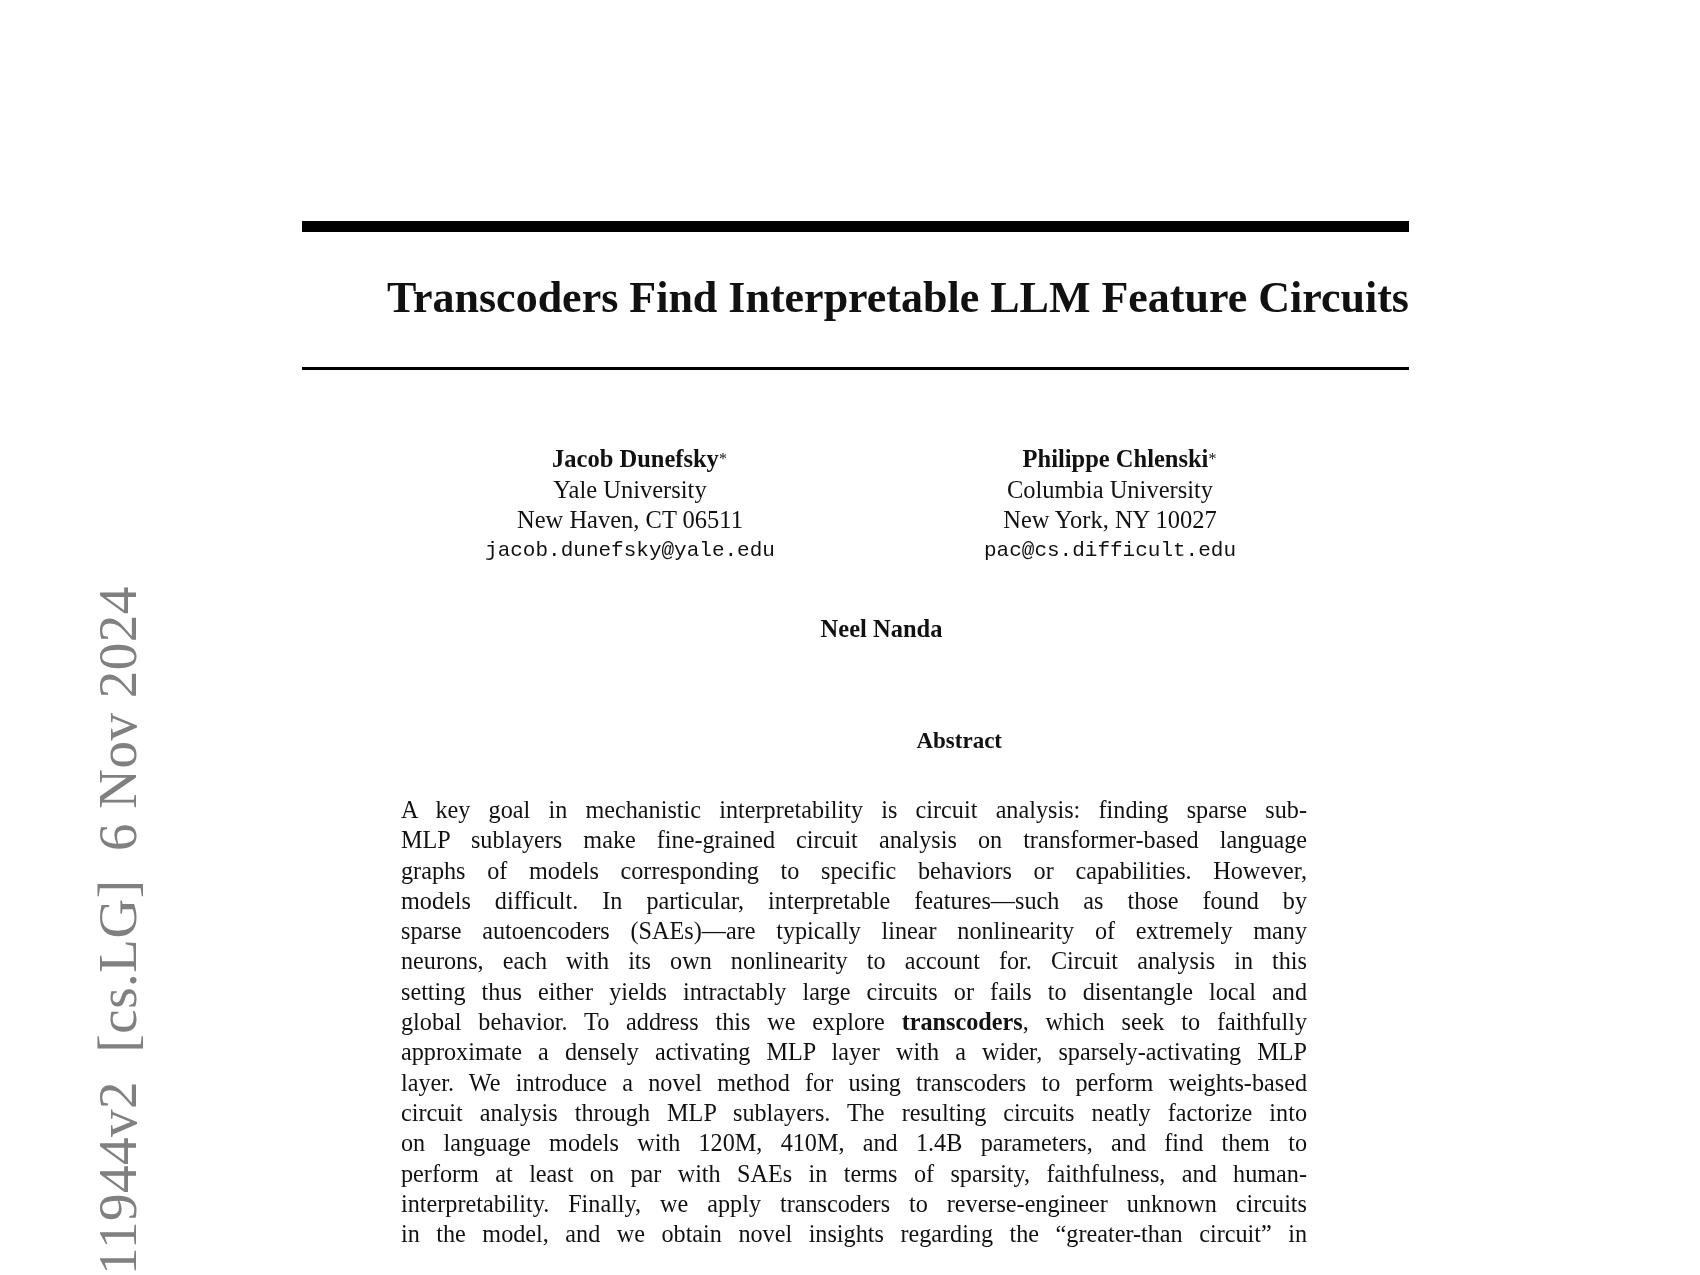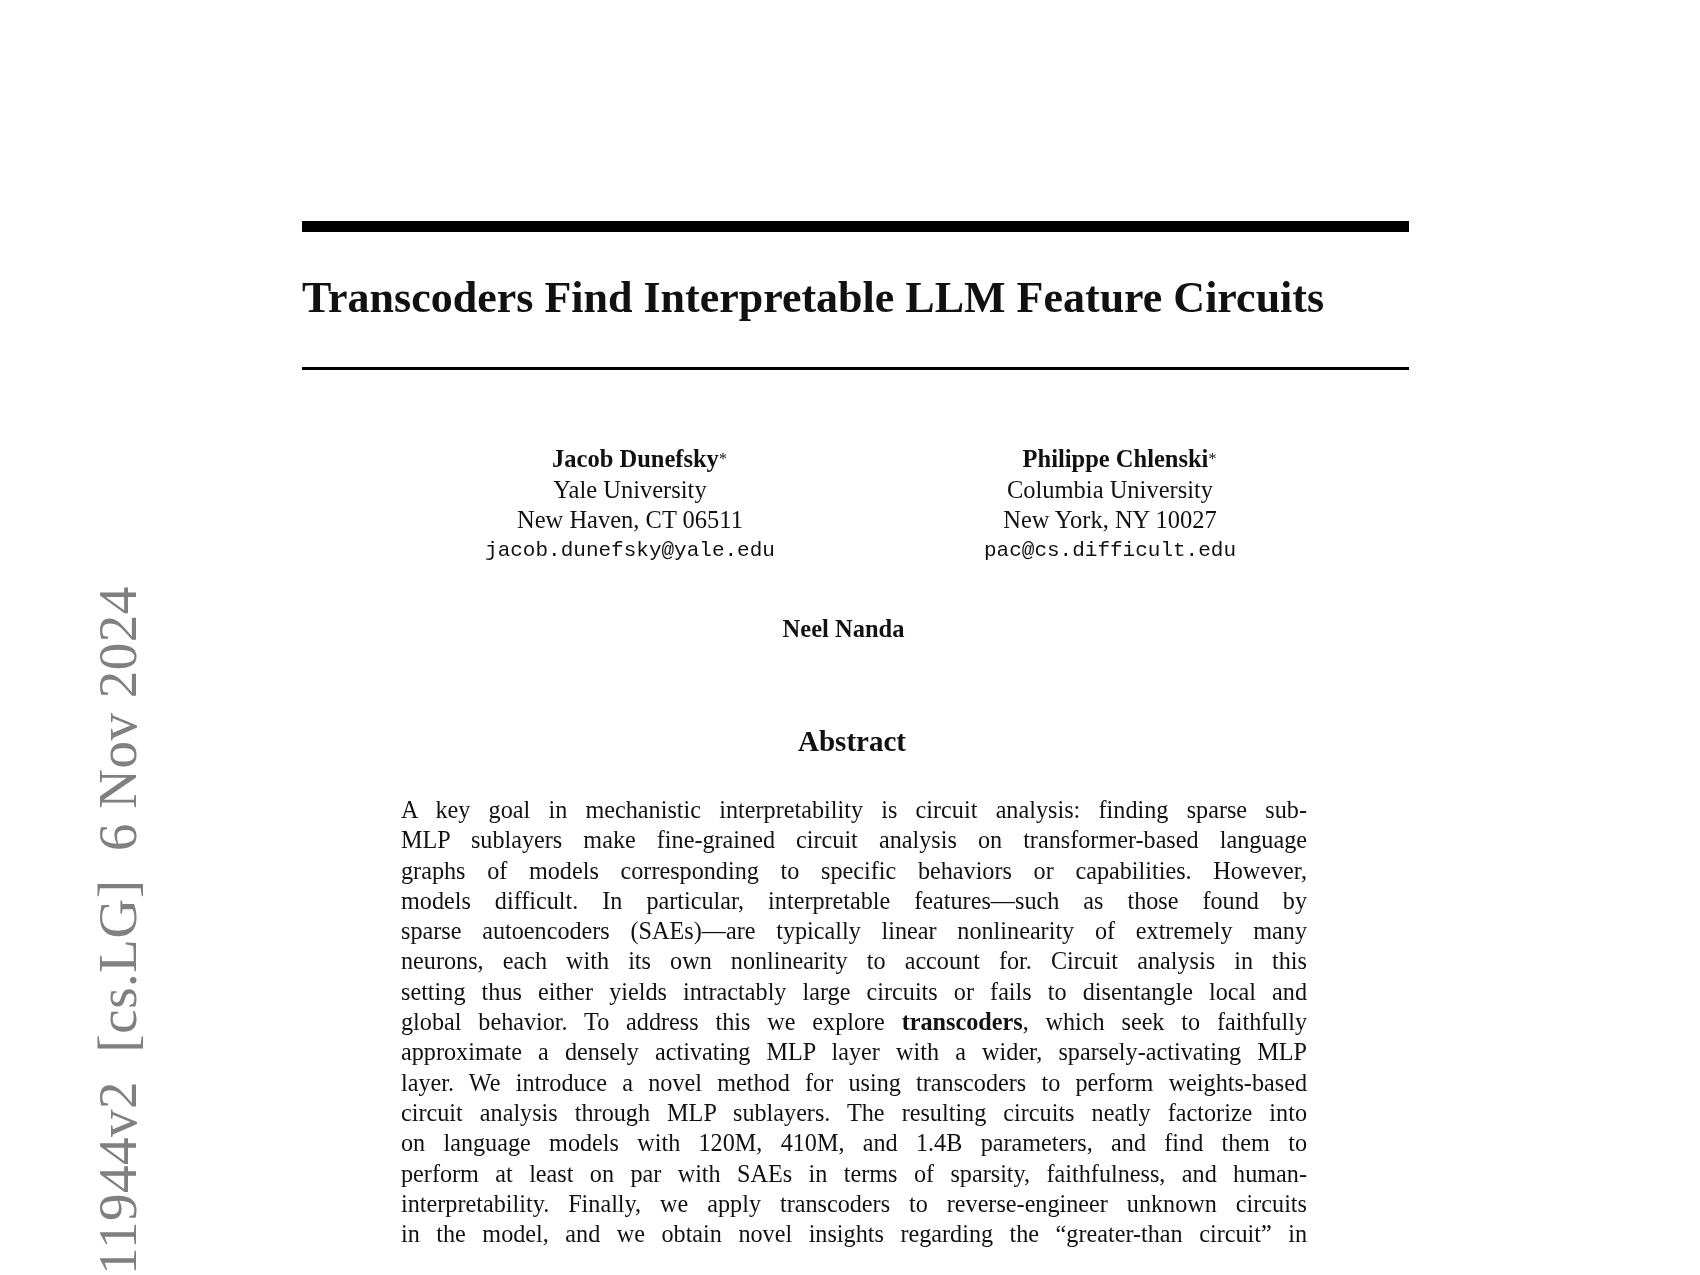--- a/index.html
+++ b/index.html
@@ -1,30 +1,30 @@
 <!DOCTYPE html>
 <html><head>
   <meta charset="utf-8">
   <style>
     html, body { margin:0; padding:0; background:#ffffff; }
     body { width:1700px; height:1275px; position:relative; overflow:hidden;
            font-family:"Liberation Serif","DejaVu Serif",serif; color:#111; }
     .rule-thick { position:absolute; left:302px; top:221px; width:1107px; height:11px; background:#000; }
-    .title { position:absolute; left:302px; width:1107px; top:270px; text-align:left;
+    .title { position:absolute; left:302px; width:1107px; top:270px; text-align:right;
              font-weight:bold; font-size:44px; line-height:56px; white-space:nowrap; }
     .rule-thin { position:absolute; left:302px; top:367px; width:1107px; height:3px; background:#000; }
     .author { position:absolute; text-align:center; font-size:24.5px; line-height:30.5px; }
     .author .name { font-weight:bold;margin-left:19px; }
     .author .star { font-weight:normal; font-size:16px; vertical-align:top; }
     .author .email { font-family:"Liberation Mono","DejaVu Sans Mono",monospace; font-size:21px; }
     .a1 { left:440px; width:380px; top:444px; }
     .a2 { left:920px; width:380px; top:444px; }
-    .a3 { left:684px; width:300px; top:614px; }
-    .abs-heading { position:absolute; left:702px; width:300px; top:723px; text-align:center;
-                   font-weight:bold; font-size:29px; line-height:36px; }
+    .a3 { left:722px; width:300px; top:614px; }
+    .abs-heading { position:absolute; left:702px; width:300px; top:723px; text-align:right;
+                   font-weight:bold; font-size:23px; line-height:36px; }
     .abstract { position:absolute; left:401px; width:906px; top:795px;
                 font-size:24.2px; line-height:30.3px; text-align:justify; }
     .abstract .ln { display:block; white-space:nowrap; text-align:justify; text-align-last:justify; height:30.3px; }
     .abstract b { font-weight:bold; }
     .sidebar { position:absolute; left:88px; top:1275px; transform-origin:0 0; transform:rotate(-90deg);
                font-size:55px; line-height:60px; color:#808080; white-space:nowrap; letter-spacing:0.5px; }
   </style>
 </head>
 <body>
 

